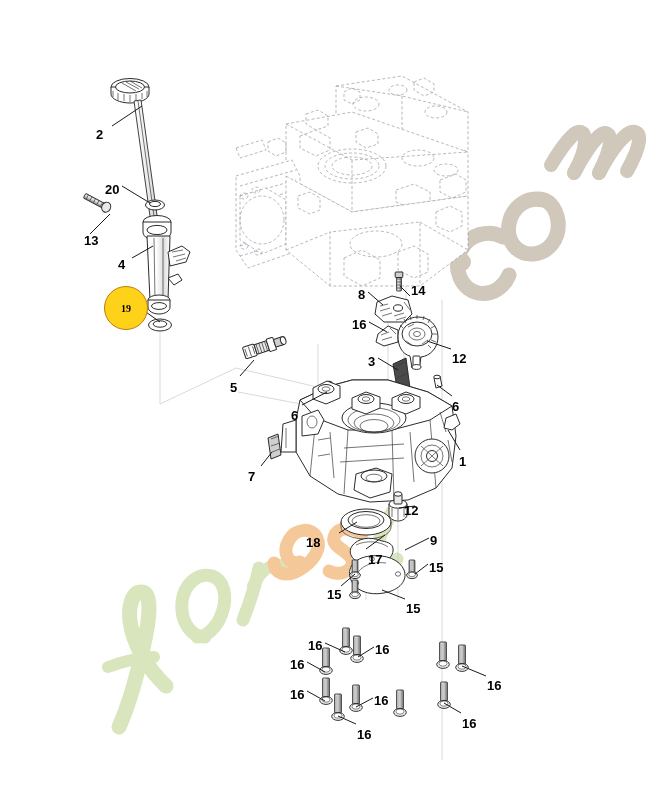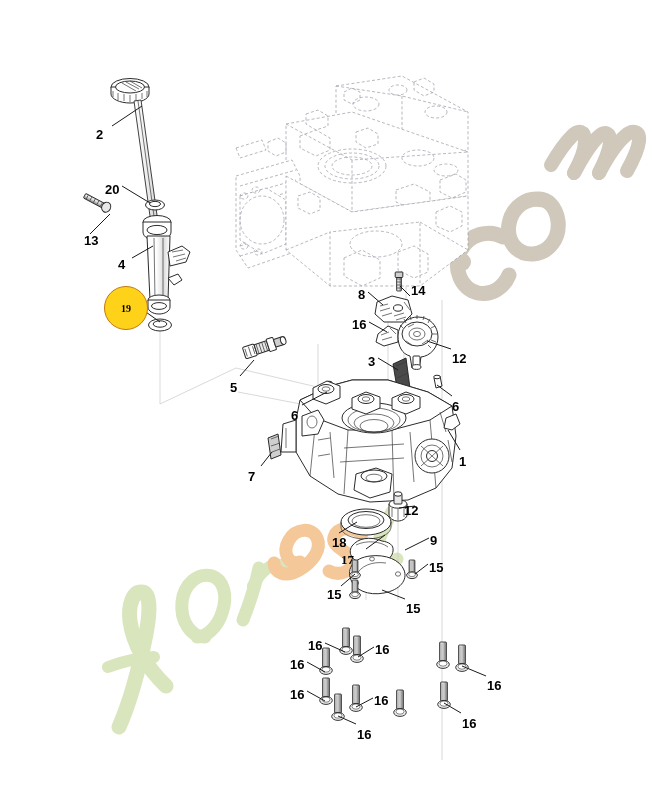--- a/index.html
+++ b/index.html
@@ -477,22 +477,22 @@
       <span class="callout-label" style="left: 291px; top: 409px;">6</span>
       <span class="callout-label" style="left: 248px; top: 470px;">7</span>
       <span class="callout-label" style="left: 358px; top: 288px;">8</span>
       <span class="callout-label" style="left: 411px; top: 284px;">14</span>
       <span class="callout-label" style="left: 352px; top: 318px;">16</span>
       <span class="callout-label" style="left: 452px; top: 352px;">12</span>
       <span class="callout-label" style="left: 368px; top: 355px;">3</span>
       <span class="callout-label" style="left: 452px; top: 400px;">6</span>
       <span class="callout-label" style="left: 459px; top: 455px;">1</span>
       <span class="callout-label" style="left: 404px; top: 504px;">12</span>
-      <span class="callout-label" style="left: 332px; top: 536px;">18</span>
-      <span class="callout-label" style="left: 341px; top: 553px; font-family: Liberation Serif, serif;">17</span>
+      <span class="callout-label" style="left: 306px; top: 536px;">18</span>
+      <span class="callout-label" style="left: 368px; top: 553px;">17</span>
       <span class="callout-label" style="left: 430px; top: 534px;">9</span>
       <span class="callout-label" style="left: 429px; top: 561px;">15</span>
       <span class="callout-label" style="left: 327px; top: 588px;">15</span>
       <span class="callout-label" style="left: 406px; top: 602px;">15</span>
       <span class="callout-label" style="left: 308px; top: 639px;">16</span>
       <span class="callout-label" style="left: 375px; top: 643px;">16</span>
       <span class="callout-label" style="left: 290px; top: 658px;">16</span>
       <span class="callout-label" style="left: 487px; top: 679px;">16</span>
       <span class="callout-label" style="left: 290px; top: 688px;">16</span>
       <span class="callout-label" style="left: 374px; top: 694px;">16</span>

